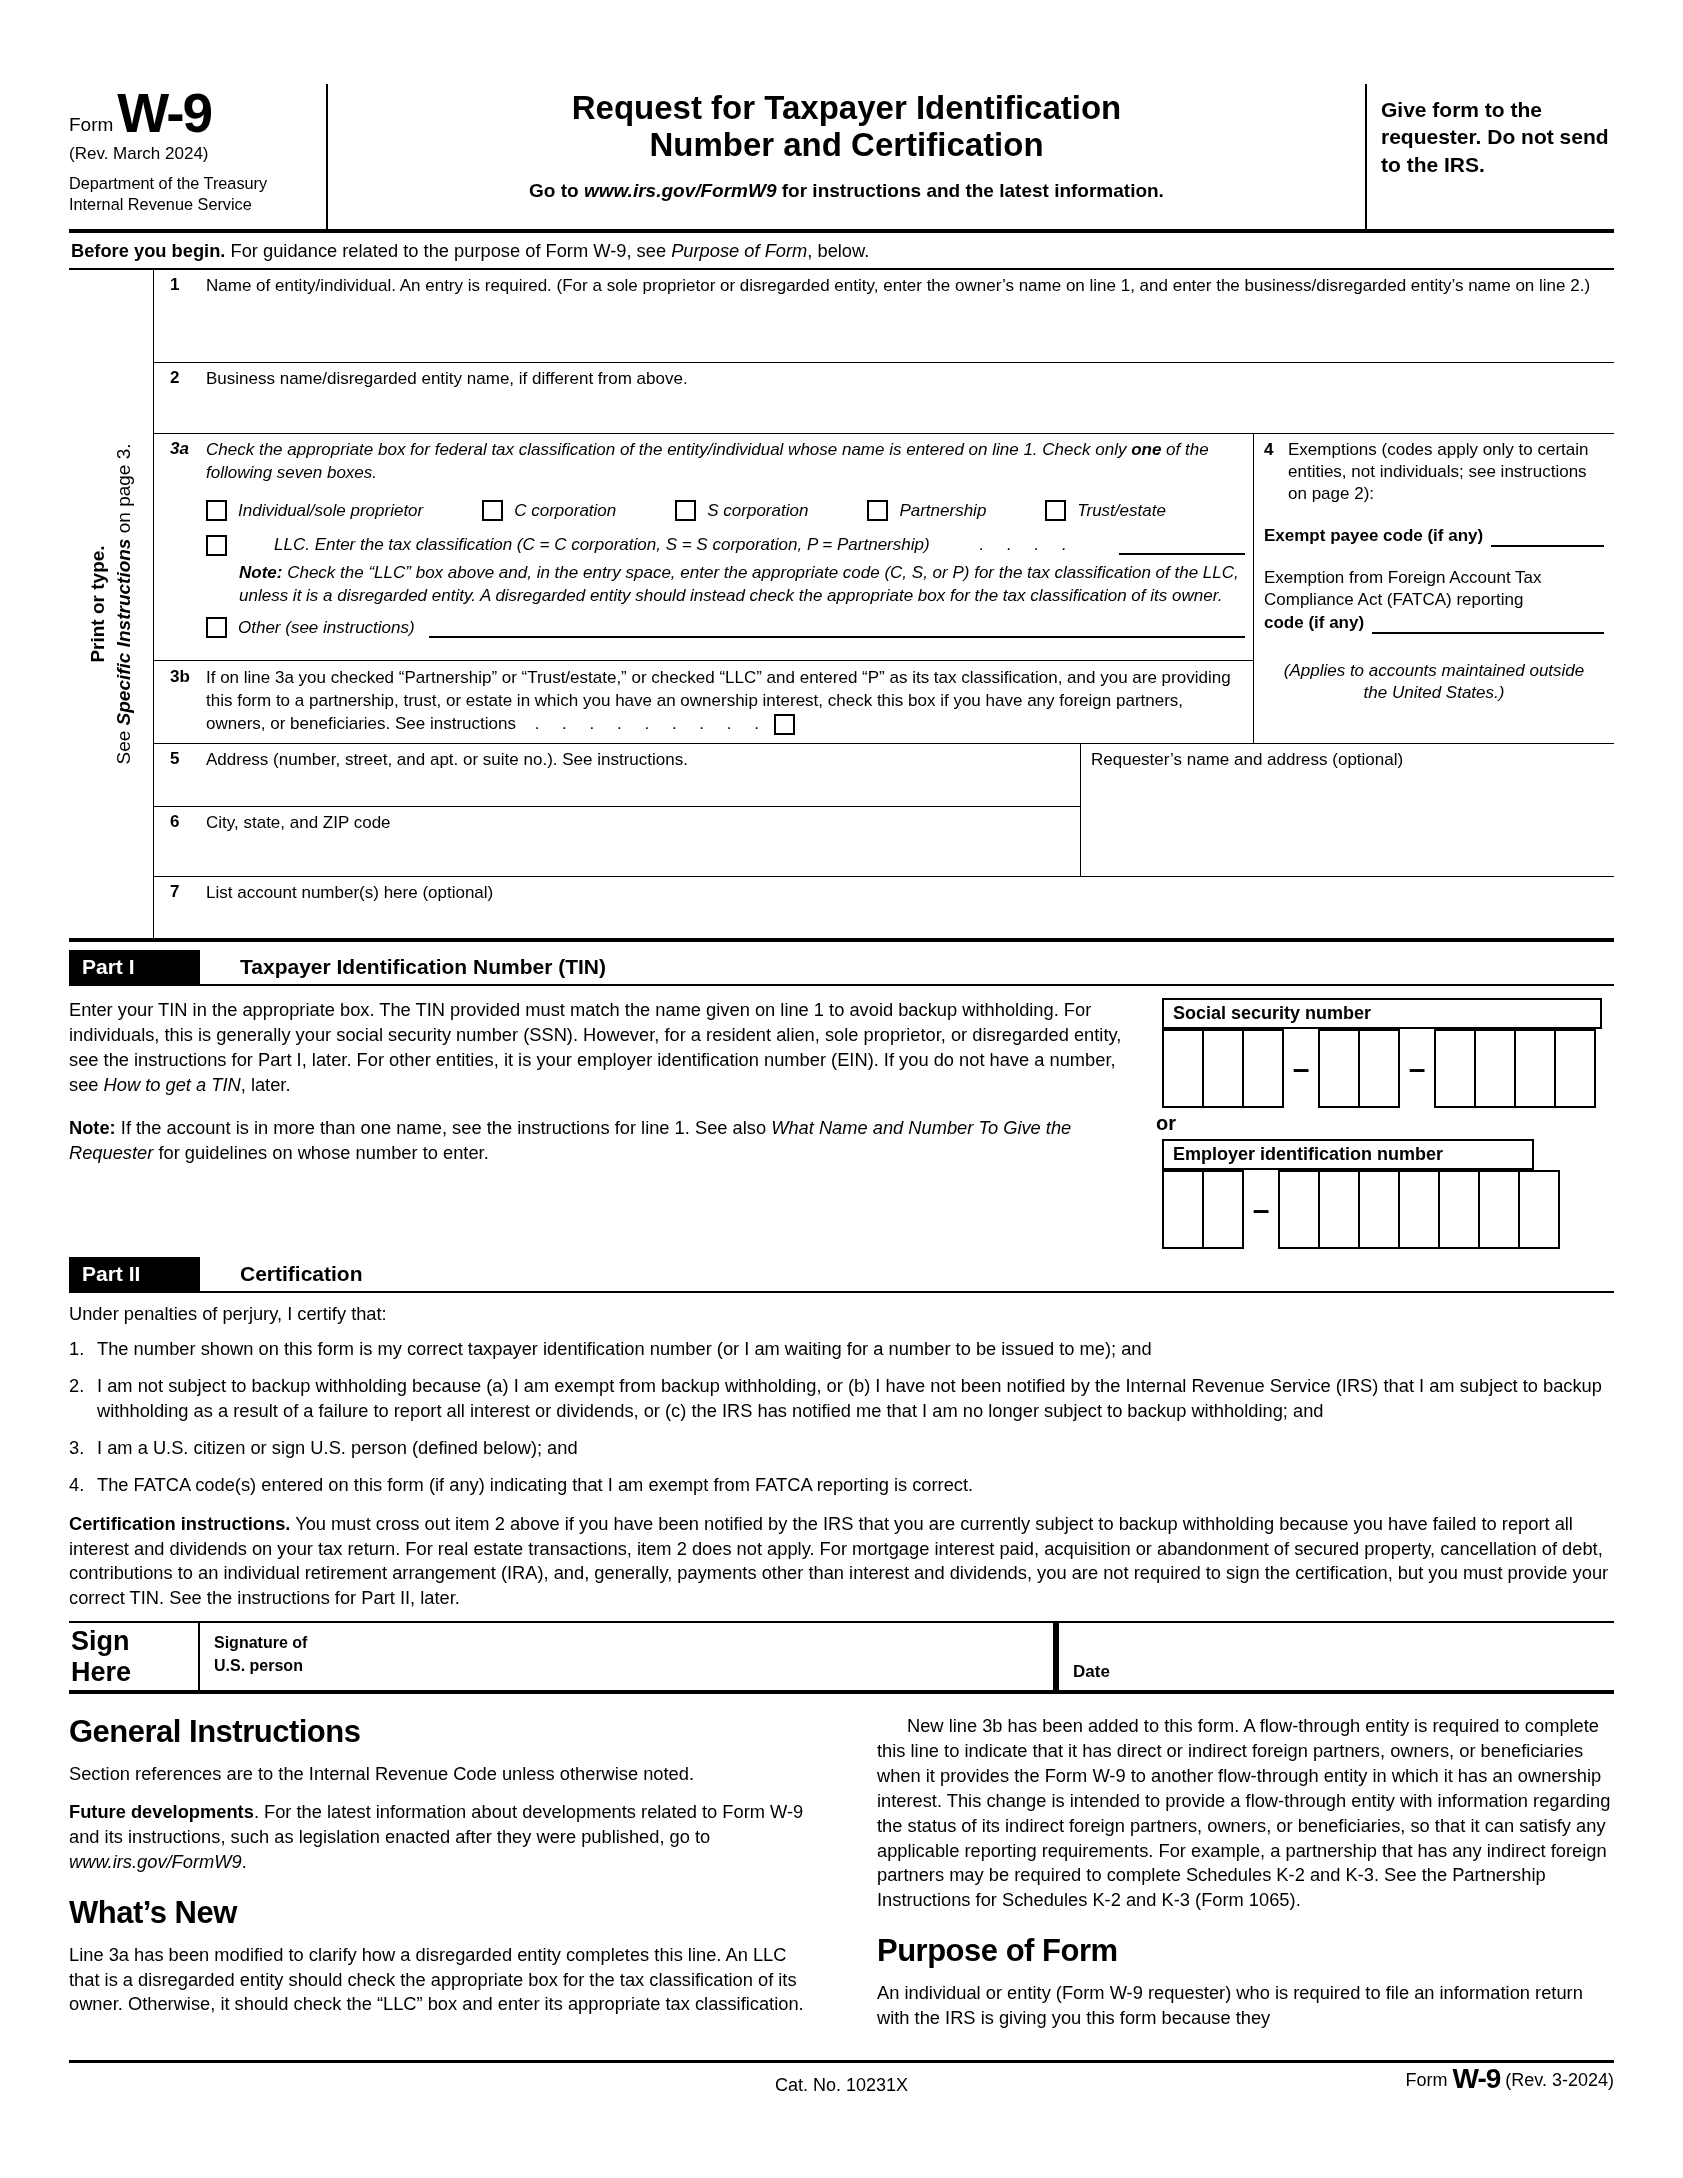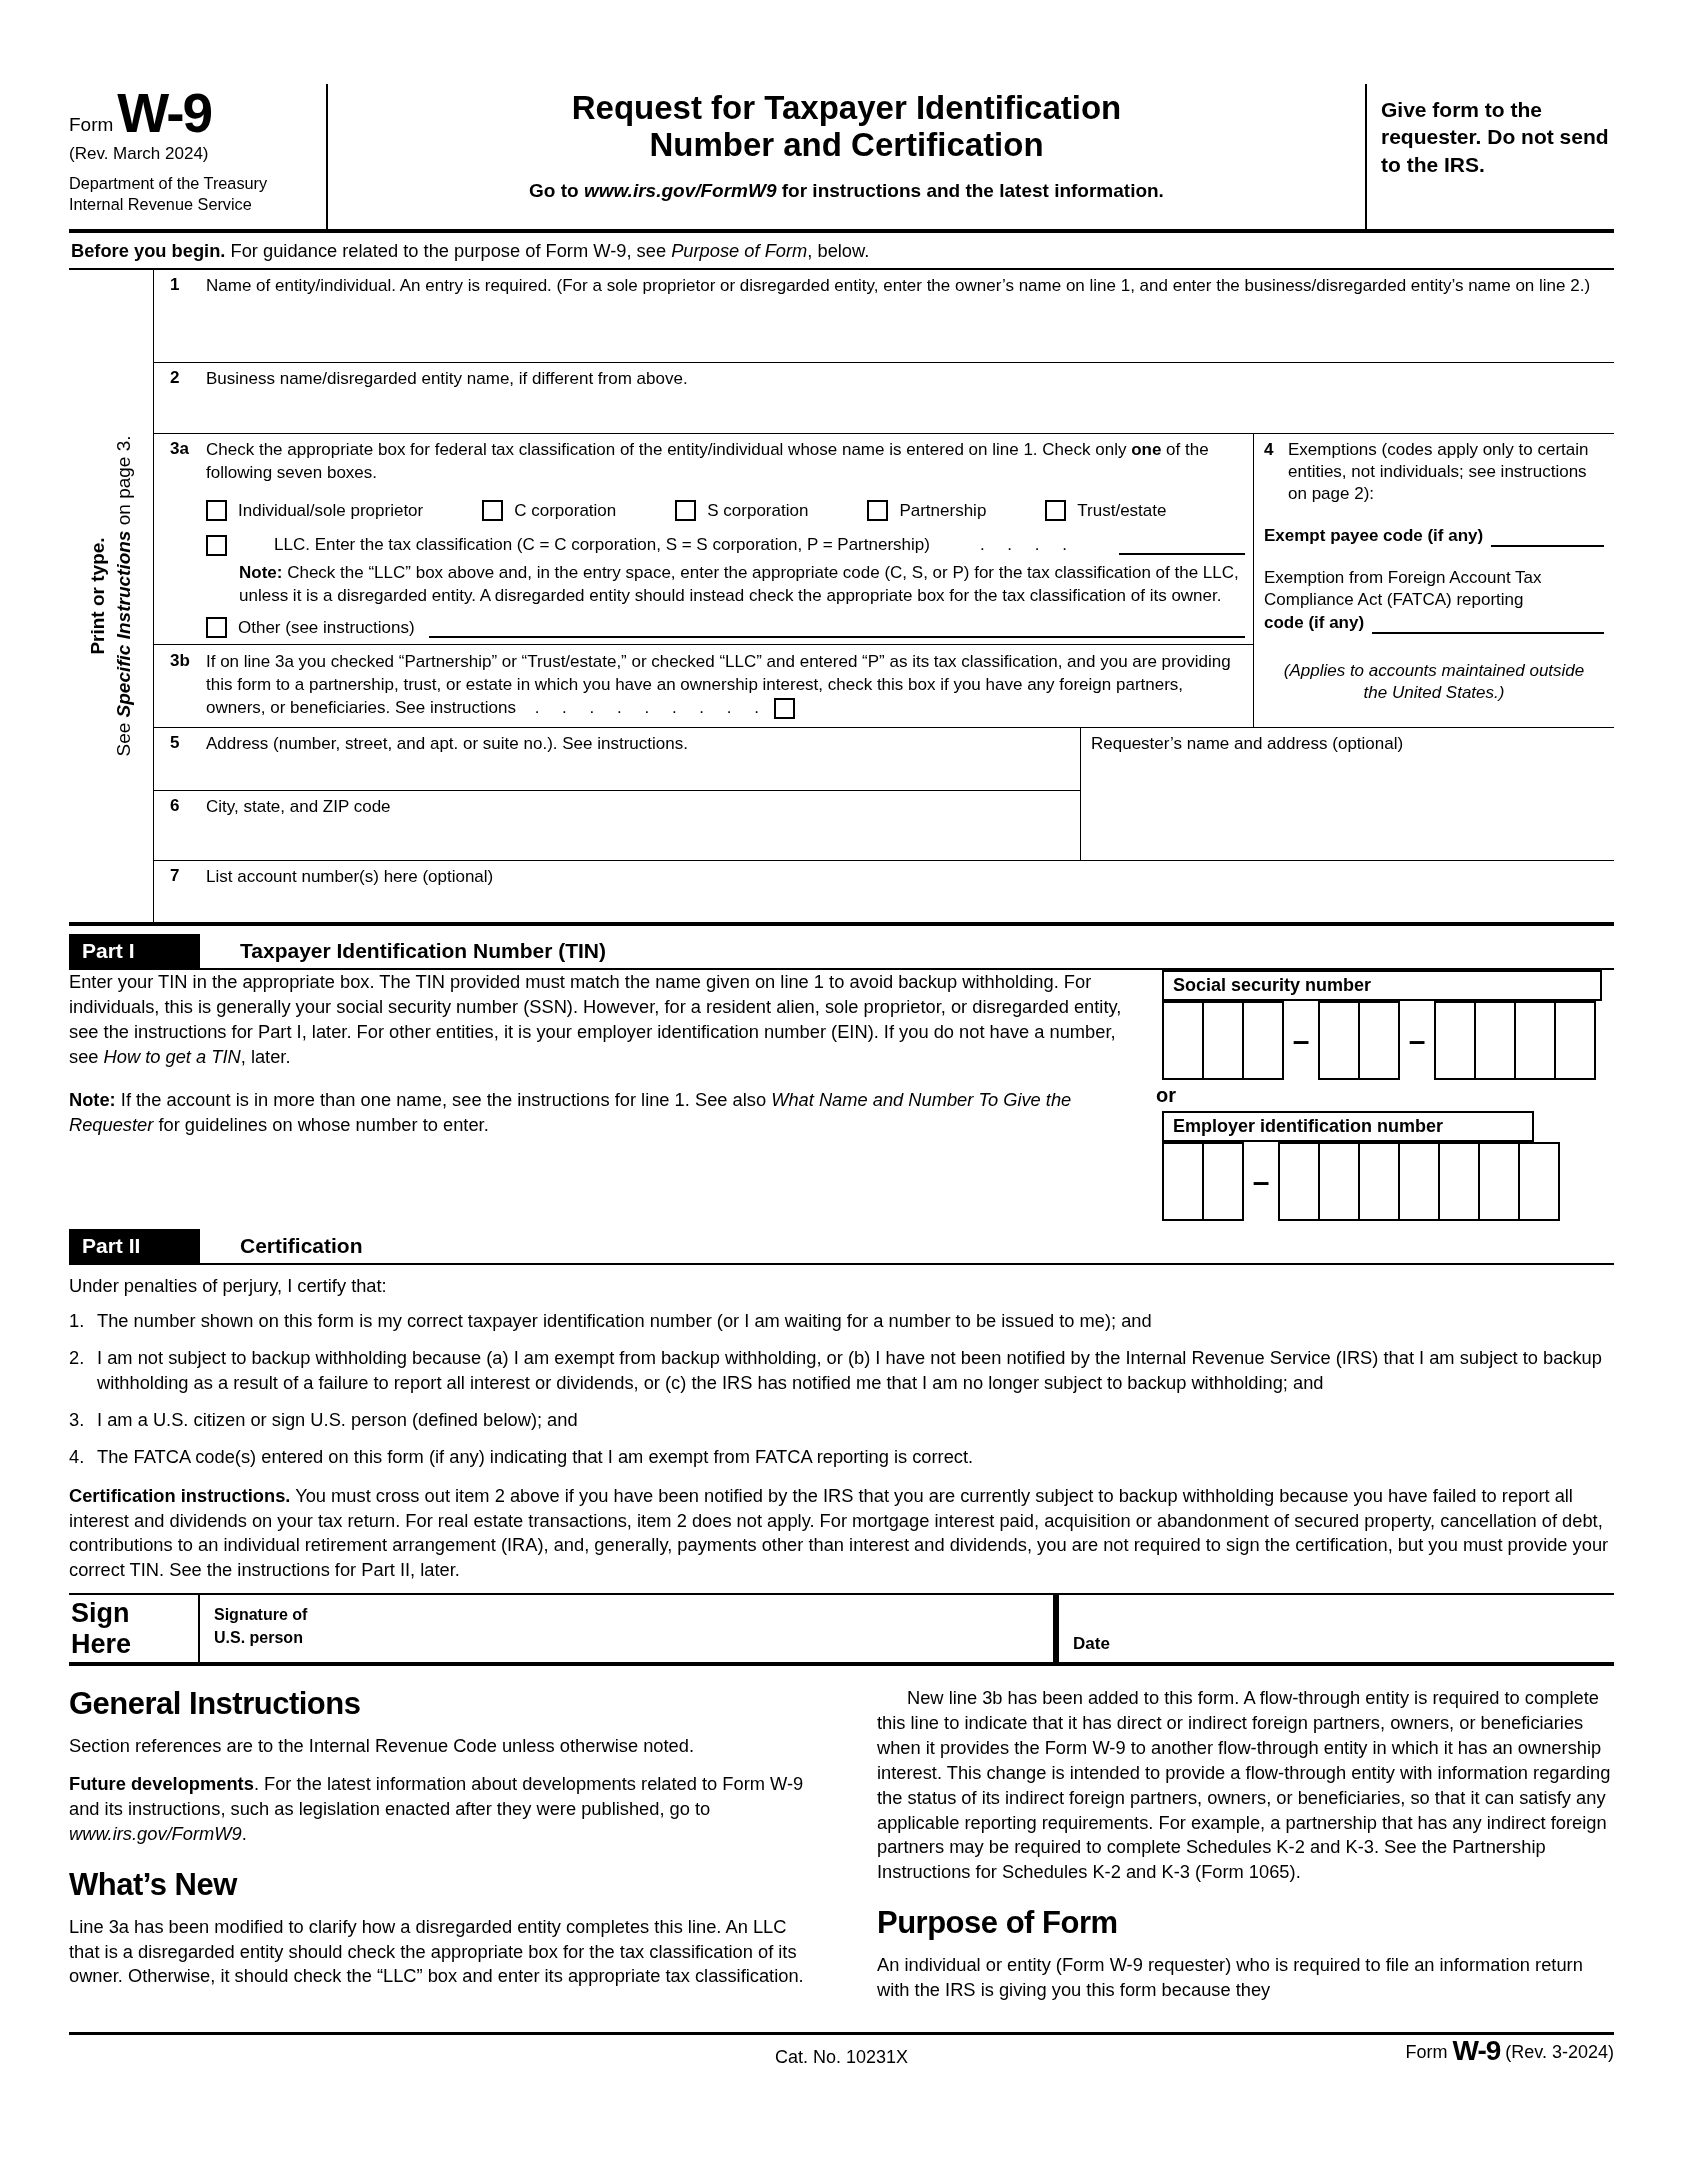--- a/index.html
+++ b/index.html
@@ -35,21 +35,21 @@
   .row { display:flex; padding:5px 8px 0 16px; border-bottom:1px solid #000; }
   .rownum { font-weight:bold; width:36px; flex-shrink:0; font-size:17px; }
   .rowbody { flex:1; display:flex; flex-direction:column; }
   .rowlabel { font-size:17px; line-height:1.33; }
   .entry { flex:1; }
   .h94 { height:93px; } .h72 { height:71px; }
   .h64 { height:63px; } .h70 { height:69px; } .h62 { height:61px; }
 
   .row34 { display:flex; border-bottom:1px solid #000; }
   .col-3ab { width:1099px; display:flex; flex-direction:column; }
-  .row3a { padding:5px 8px 6px 16px; border-bottom:1px solid #000; display:flex; }
+  .row3a { padding:5px 8px 22px 16px; border-bottom:1px solid #000; display:flex;font-style:italic; }
   .row3b { padding:6px 10px 8px 16px; display:flex; flex:1; }
   .col-4 { flex:1; border-left:1px solid #000; padding:5px 10px 6px 10px; font-size:17px; line-height:1.3; display:flex; flex-direction:column; }
 
   .cb { display:inline-block; width:21px; height:21px; border:2px solid #000; background:#fff; flex-shrink:0; }
   .opt-row { display:flex; align-items:center; gap:59px; margin-top:16px; }
   .opt { display:flex; align-items:center; }
   .optlabel { font-size:17px; margin-left:11px; white-space:nowrap; }
   .llc-row { display:flex; align-items:flex-start; margin-top:14px;gap:36px; }
   .dots { font-size:17px; word-spacing:18px; margin-left:14px; white-space:nowrap; }
   .llc-line { display:inline-block; flex:1; border-bottom:2px solid #000; height:20px; margin-left:16px; min-width:89px; }
@@ -71,21 +71,21 @@
   .row56 { display:flex; border-bottom:1px solid #000; }
   .col-56 { width:926px; display:flex; flex-direction:column; }
   .col-req { flex:1; border-left:1px solid #000; padding:6px 8px 0 10px; font-size:17px; }
 
   
   .part-bar { display:flex; align-items:stretch; border-bottom:2px solid #000; margin-top:8px; height:36px; }
   .part-label { background:#000; color:#fff; font-weight:bold; font-size:21px; width:131px; display:flex; align-items:center; padding-left:13px; flex-shrink:0; }
   .part-title { font-weight:bold; font-size:21px; display:flex; align-items:center; margin-left:40px; }
 
   
-  .tin { display:flex; }
+  .tin { display:flex; padding-top:12px; }
   .tin-left { width:1069px; font-size:18.3px; line-height:1.36; }
   .tin-note { margin-top:18px; }
   .tin-right { flex:1; padding-left:24px; }
   .num-label-box { border:2px solid #000; font-weight:bold; font-size:18px; padding:3px 9px; }
   .ssn-label { width:440px; }
   .ein-label { width:372px; margin-top:2px; }
   .digit-row { display:flex; align-items:center; height:79px; }
   .cellgroup { display:flex; height:79px; }
   .dcell { width:42px; height:79px; border:2px solid #000; margin-left:-2px; background:#fff; }
   .cellgroup .dcell:first-child { margin-left:0; }

